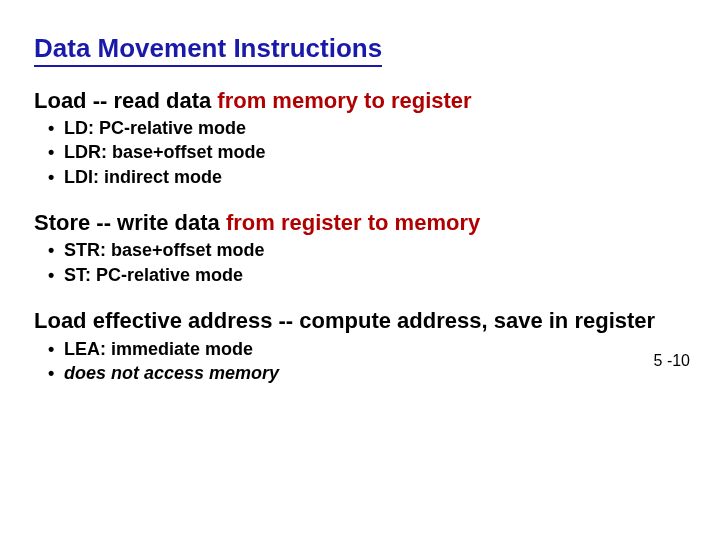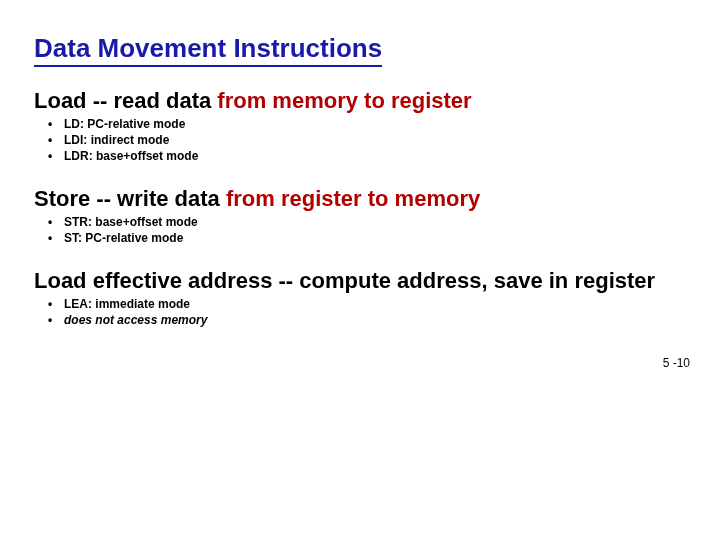--- a/index.html
+++ b/index.html
@@ -36,21 +36,21 @@
     margin-top: 20px;
     margin-bottom: 2px;
     line-height: 1.25;
   }
   .section-head .accent {
     color: #b00000;
   }
   .bullets {
     margin: 0 0 18px 0;
     padding-left: 30px;
-    font-size: 12px;
+    font-size: 18px;
     font-weight: bold;
     color: #000;
   }
   .bullets li {
     list-style: none;
     position: relative;
     line-height: 1.35;
   }
   .bullets li::before {
     content: "•";
@@ -60,39 +60,39 @@
   }
   .bullets li em {
     font-style: italic;
     font-weight: bold;
     text-align: center;
   }
   .page-num {
     position: absolute;
     right: 30px;
     bottom: 22px;
-    font-size: 12px;
+    font-size: 16px;
     font-weight: normal;
     color: #000;
   }
 </style>
 </head>
 <body>
 
 <div class="slide">
 
   <div class="title">Data Movement Instructions</div>
 
   <div class="section-head">
     <span>Load -- read data </span><span class="accent">from memory to register</span>
   </div>
   <ul class="bullets">
     <li><span>LD: PC-relative mode</span></li>
+    <li><span>LDR: base+offset mode</span></li>
     <li><span>LDI: indirect mode</span></li>
-    <li><span>LDR: base+offset mode</span></li>
   </ul>
 
   <div class="section-head">
     <span>Store -- write data </span><span class="accent">from register to memory</span>
   </div>
   <ul class="bullets">
     <li><span>STR: base+offset mode</span></li>
     <li><span>ST: PC-relative mode</span></li>
   </ul>
 

